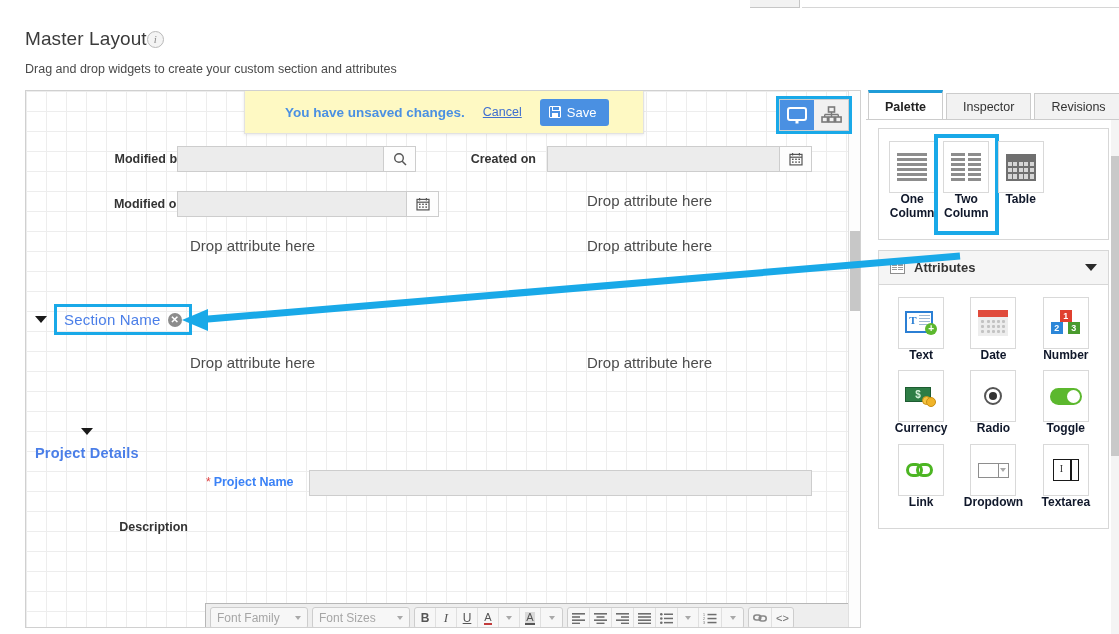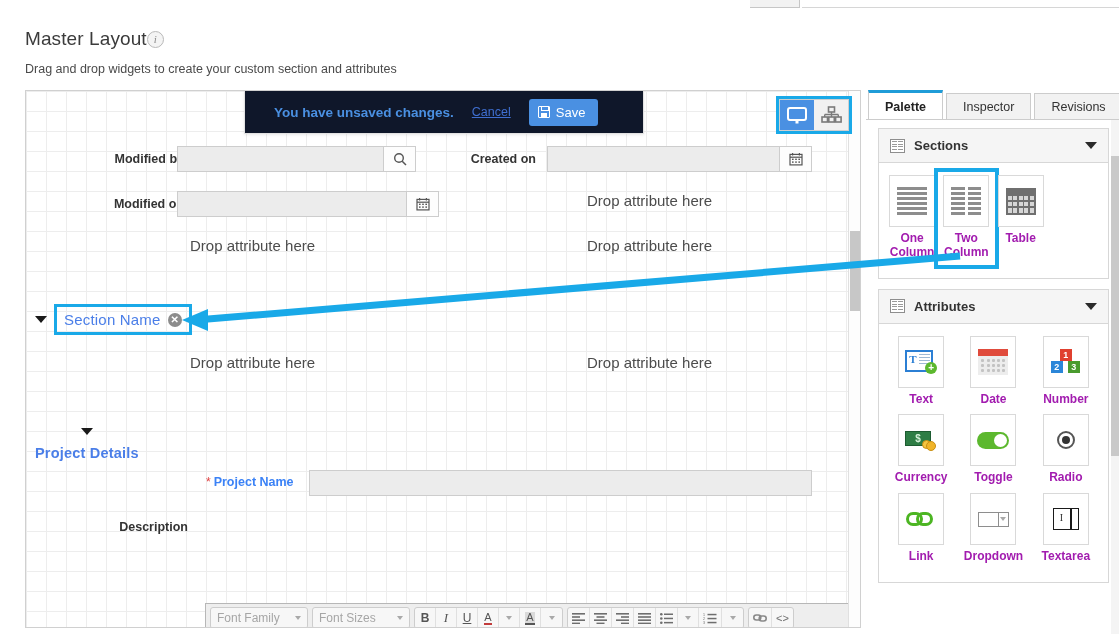--- a/index.html
+++ b/index.html
@@ -61,25 +61,25 @@
     background-image:
       linear-gradient(to right, #ededed 1px, transparent 1px),
       linear-gradient(to bottom, #ededed 1px, transparent 1px);
     background-size: 20px 20px;
   }
 
   
   .unsaved-banner {
     position: absolute; left: 218px; top: 0px;
     width: 400px; height: 43px;
-    background: #0f172a;
+    background: #fef9c3;
     border: 1px solid #e2e2e2; border-top: none;
     box-shadow: 0 1px 3px rgba(0,0,0,.09);
     display: flex; align-items: center; gap: 18px;
-    padding: 0 14px 0 29px;
+    padding: 0 14px 0 40px;
     z-index: 30;
   }
   .unsaved-text { font-size: 13.5px; font-weight: bold; color: #4a90e2; }
   .cancel-link {
     font-size: 12.5px; color: #3f6fd0; text-decoration: underline; cursor: pointer;
   }
   .save-btn {
     background: #4a90e2; color: #fff; border: none; border-radius: 3px;
     font-size: 13px; padding: 6px 13px 6px 9px;
     display: inline-flex; align-items: center; gap: 6px; cursor: pointer;
@@ -248,21 +248,21 @@
   .pal-item {
     width: 25%; display: flex; flex-direction: column; align-items: center;
     cursor: grab; margin-bottom: 8px; position: relative;
   }
   .pal-item.w3 { width: 33.333%; }
   .pal-tile {
     width: 46px; height: 52px; border: 1px solid #d9d9d9; background: #fff;
     display: flex; align-items: center; justify-content: center;
   }
   .pal-label {
-    margin-top: 5px; font-size: 12px; font-weight: bold; color: #a21caf;
+    font-size: 12px; font-weight: bold; color: #0f172a;
     text-align: center; line-height: 1.15; white-space: nowrap;
   }
   .pal-item.highlight::after {
     content: ""; position: absolute; left: -5px; top: -7px;
     width: 57px; height: 93px; border: 4px solid #19a9e8; pointer-events: none;
   }
   .panel-scroll {
     position: absolute; right: 0px; top: 30px; width: 8px; height: 514px;
     background: #f4f4f4;
   }
@@ -657,25 +657,20 @@
       </div>
       <div class="tab">
         <span>Revisions</span>
       </div>
     </div>
     <div class="tabs-underline"></div>
 
     <div class="panel-body">
 
       <div class="acc">
-        <div class="acc-head">
-          <span class="acc-ico"></span>
-          <span class="acc-title">Sections</span>
-          <span class="acc-chev"></span>
-        </div>
         <div class="acc-body">
           <div class="pal-grid">
 
             <div class="pal-item">
               <div class="pal-tile">
                 <div class="ic-onecol">
                   <div class="ic-col">
                     <i class="ic-line"></i>
                       <i class="ic-line"></i>
                       <i class="ic-line"></i>
@@ -815,34 +810,34 @@
                     <span class="bill"></span>
                     <span class="coin2"></span>
                     <span class="coin"></span>
                   </div>
               </div>
               <div class="pal-label">Currency</div>
             </div>
 
             <div class="pal-item w3">
               <div class="pal-tile">
+                <div class="ic-radio">
+                    <i></i>
+                  </div>
+              </div>
+              <div class="pal-label">Radio</div>
+            </div>
+
+            <div class="pal-item w3">
+              <div class="pal-tile">
                 <div class="ic-toggle">
                     <i></i>
                   </div>
               </div>
               <div class="pal-label">Toggle</div>
-            </div>
-
-            <div class="pal-item w3">
-              <div class="pal-tile">
-                <div class="ic-radio">
-                    <i></i>
-                  </div>
-              </div>
-              <div class="pal-label">Radio</div>
             </div>
 
             <div class="pal-item w3">
               <div class="pal-tile">
                 <div class="ic-link">
                     <i class="a"></i>
                     <i class="b"></i>
                   </div>
               </div>
               <div class="pal-label">Link</div>

